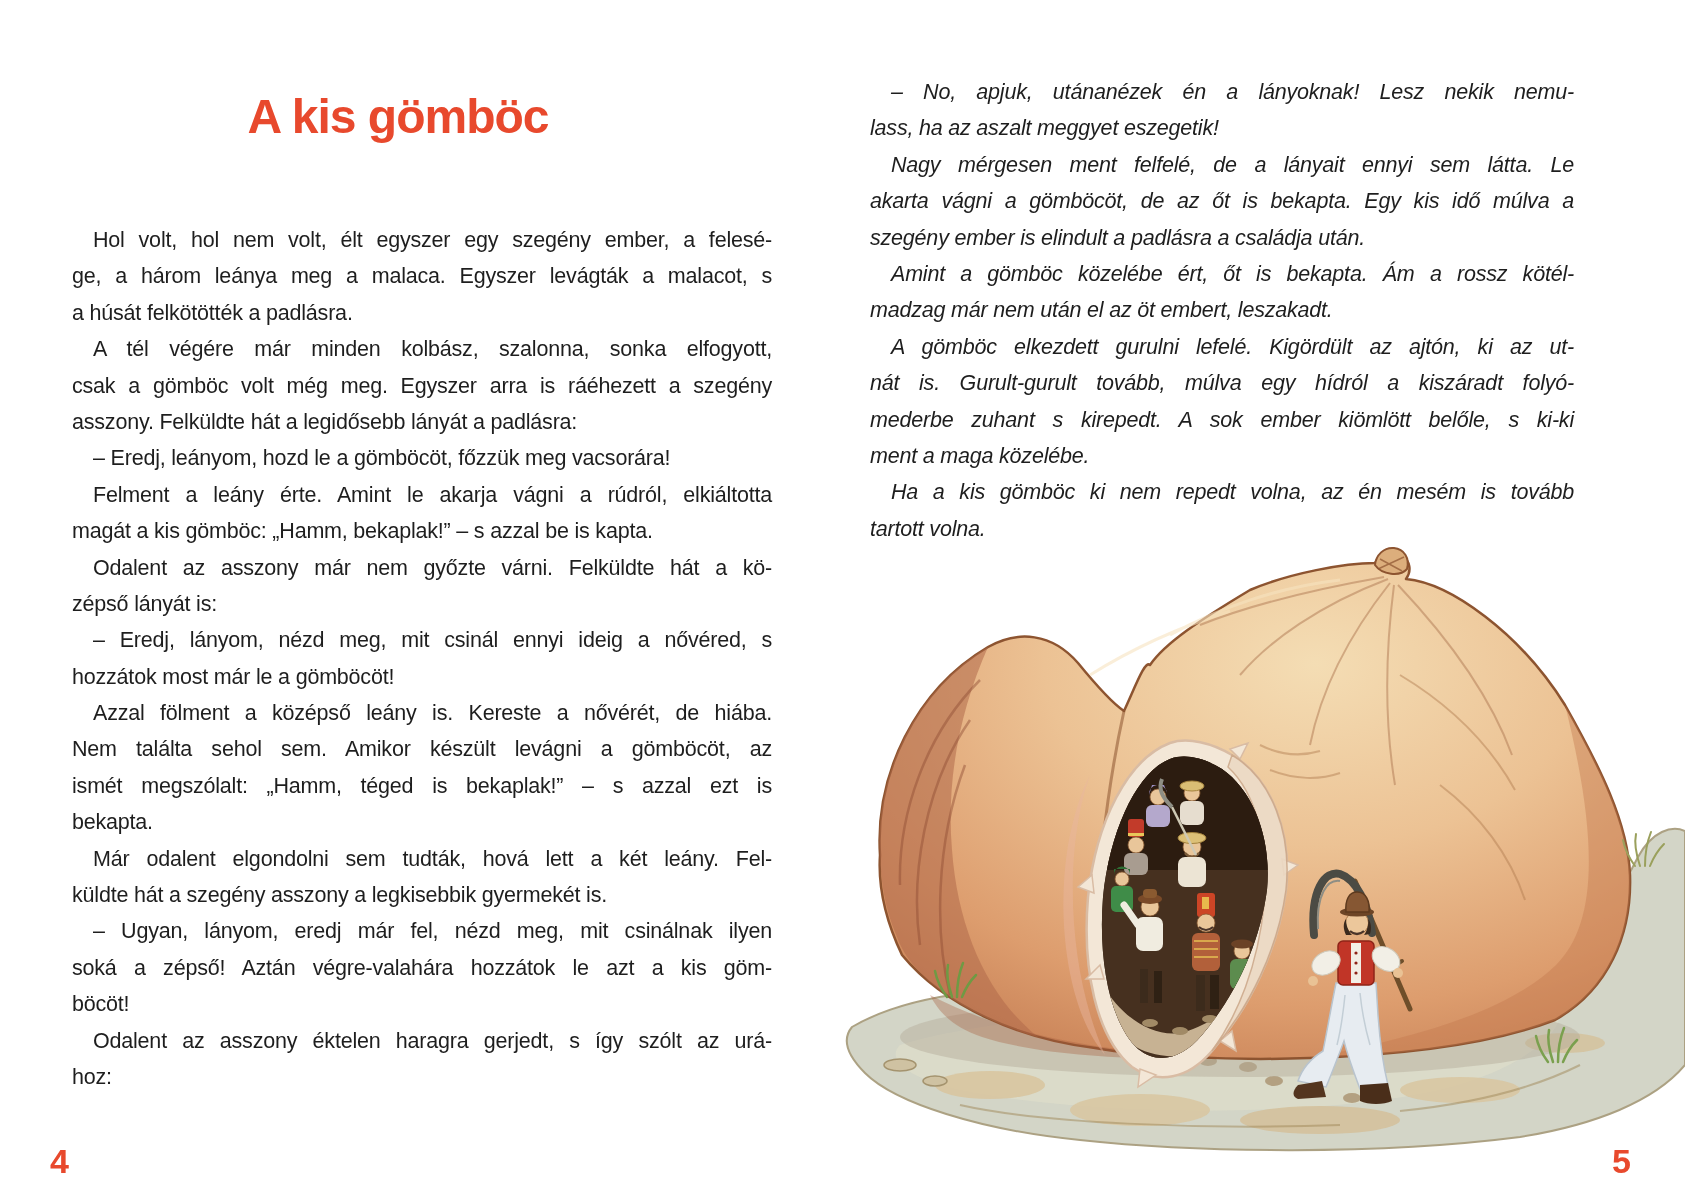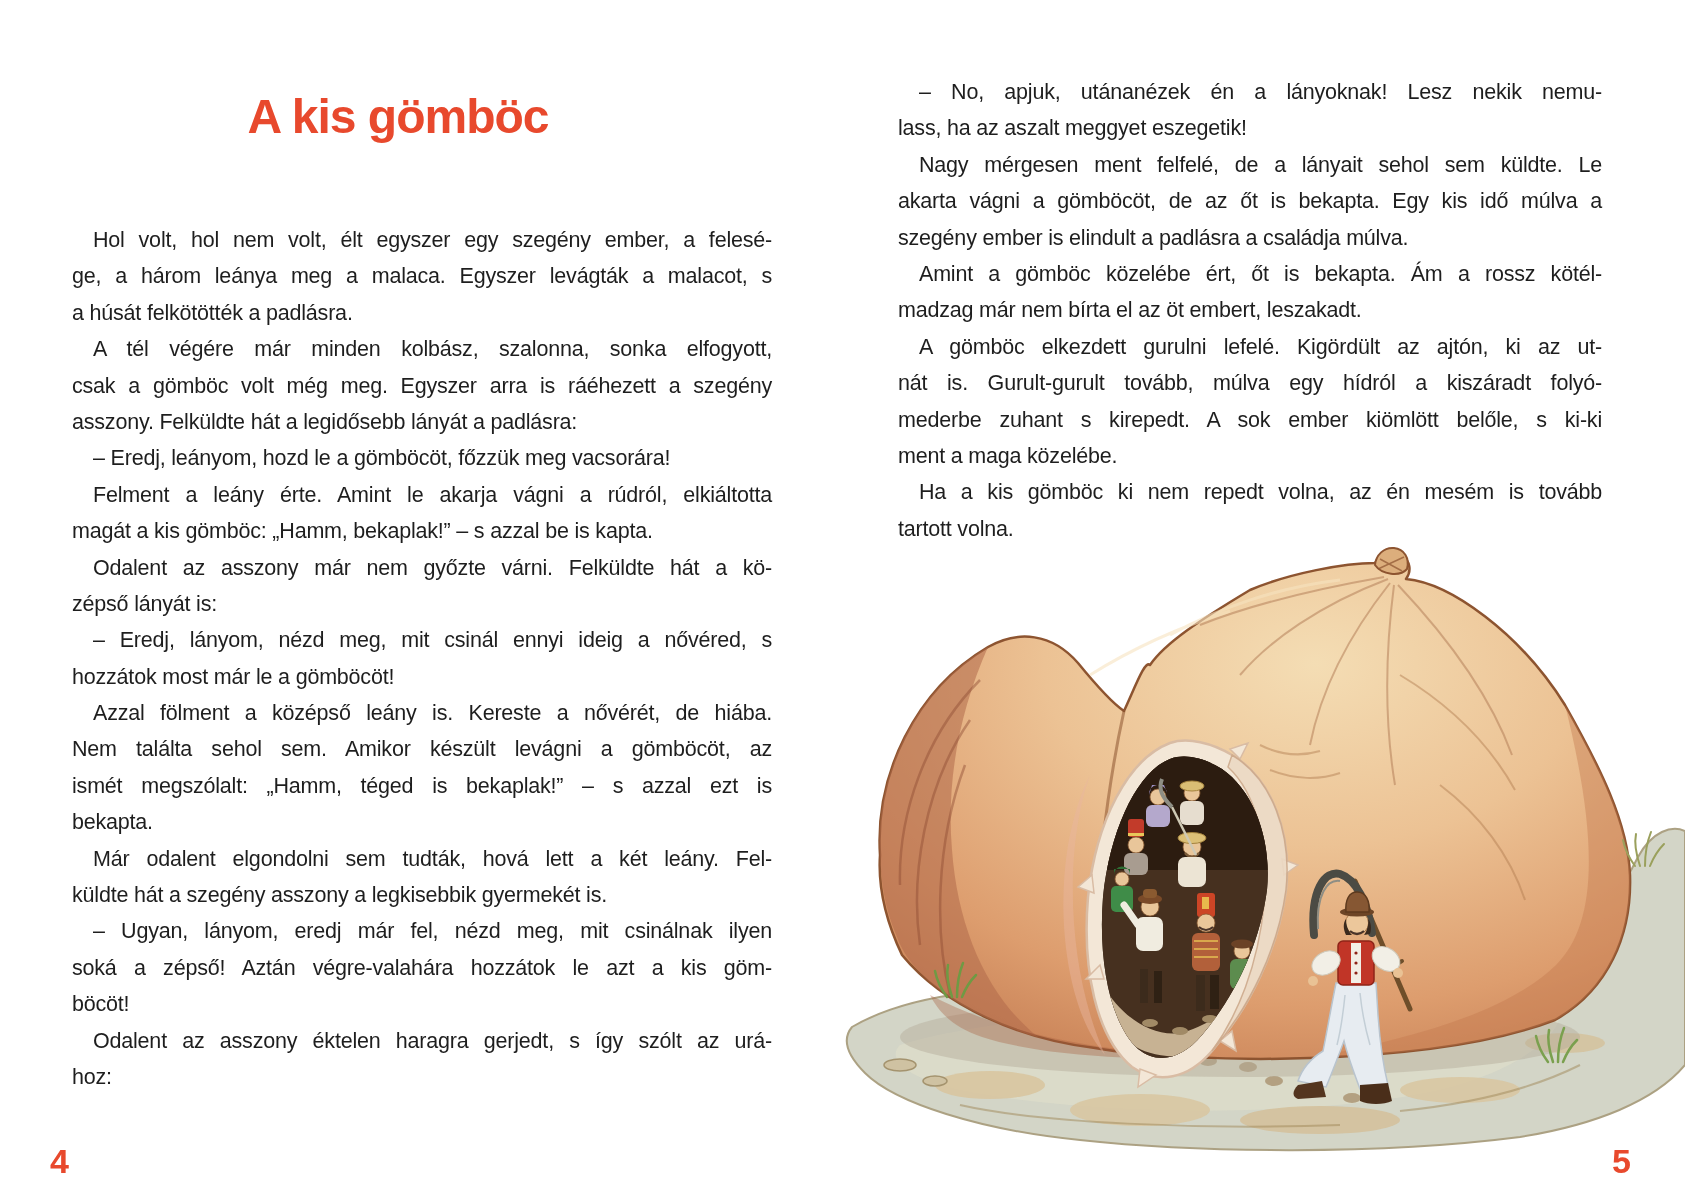--- a/index.html
+++ b/index.html
@@ -12,21 +12,21 @@
     font-family:"Liberation Sans","DejaVu Sans",sans-serif;
     border-radius:14px;
   }
   .story-title{
     position:absolute;left:48px;top:58px;width:700px;
     text-align:center;font-size:48px;line-height:54px;font-weight:bold;
     letter-spacing:-1px;color:var(--accent);
   }
   .text-col{position:absolute;}
   #left-col{left:72px;top:222px;width:700px;}
-  #right-col{left:898px;top:74px;width:704px;}
+  #right-col{left:870px;top:74px;width:704px;font-style:italic;}
   .para{margin:0;padding:0;}
   .tline{
     height:36.4px;line-height:36.4px;font-size:21.5px;color:var(--ink);
     letter-spacing:-0.2px;text-align:justify;text-align-last:justify;
     overflow:visible;white-space:nowrap;
   }
   .tline.first{text-indent:21px;}
   .tline.last{text-align-last:left;}
   .pagenum{
     position:absolute;font-size:34px;font-weight:bold;color:var(--accent);
@@ -89,27 +89,27 @@
         <div class="tline last">hoz:</div>
       </div>
     </div>
 
   <div id="right-col" class="text-col">
       <div class="para">
         <div class="tline first">– No, apjuk, utánanézek én a lányoknak! Lesz nekik nemu-</div>
         <div class="tline last">lass, ha az aszalt meggyet eszegetik!</div>
       </div>
       <div class="para">
-        <div class="tline first">Nagy mérgesen ment felfelé, de a lányait sehol sem küldte. Le</div>
+        <div class="tline first">Nagy mérgesen ment felfelé, de a lányait ennyi sem látta. Le</div>
         <div class="tline">akarta vágni a gömböcöt, de az őt is bekapta. Egy kis idő múlva a</div>
-        <div class="tline last">szegény ember is elindult a padlásra a családja múlva.</div>
+        <div class="tline last">szegény ember is elindult a padlásra a családja után.</div>
       </div>
       <div class="para">
         <div class="tline first">Amint a gömböc közelébe ért, őt is bekapta. Ám a rossz kötél-</div>
-        <div class="tline last">madzag már nem bírta el az öt embert, leszakadt.</div>
+        <div class="tline last">madzag már nem után el az öt embert, leszakadt.</div>
       </div>
       <div class="para">
         <div class="tline first">A gömböc elkezdett gurulni lefelé. Kigördült az ajtón, ki az ut-</div>
         <div class="tline">nát is. Gurult-gurult tovább, múlva egy hídról a kiszáradt folyó-</div>
         <div class="tline">mederbe zuhant s kirepedt. A sok ember kiömlött belőle, s ki-ki</div>
         <div class="tline last">ment a maga közelébe.</div>
       </div>
       <div class="para">
         <div class="tline first">Ha a kis gömböc ki nem repedt volna, az én mesém is tovább</div>
         <div class="tline last">tartott volna.</div>

